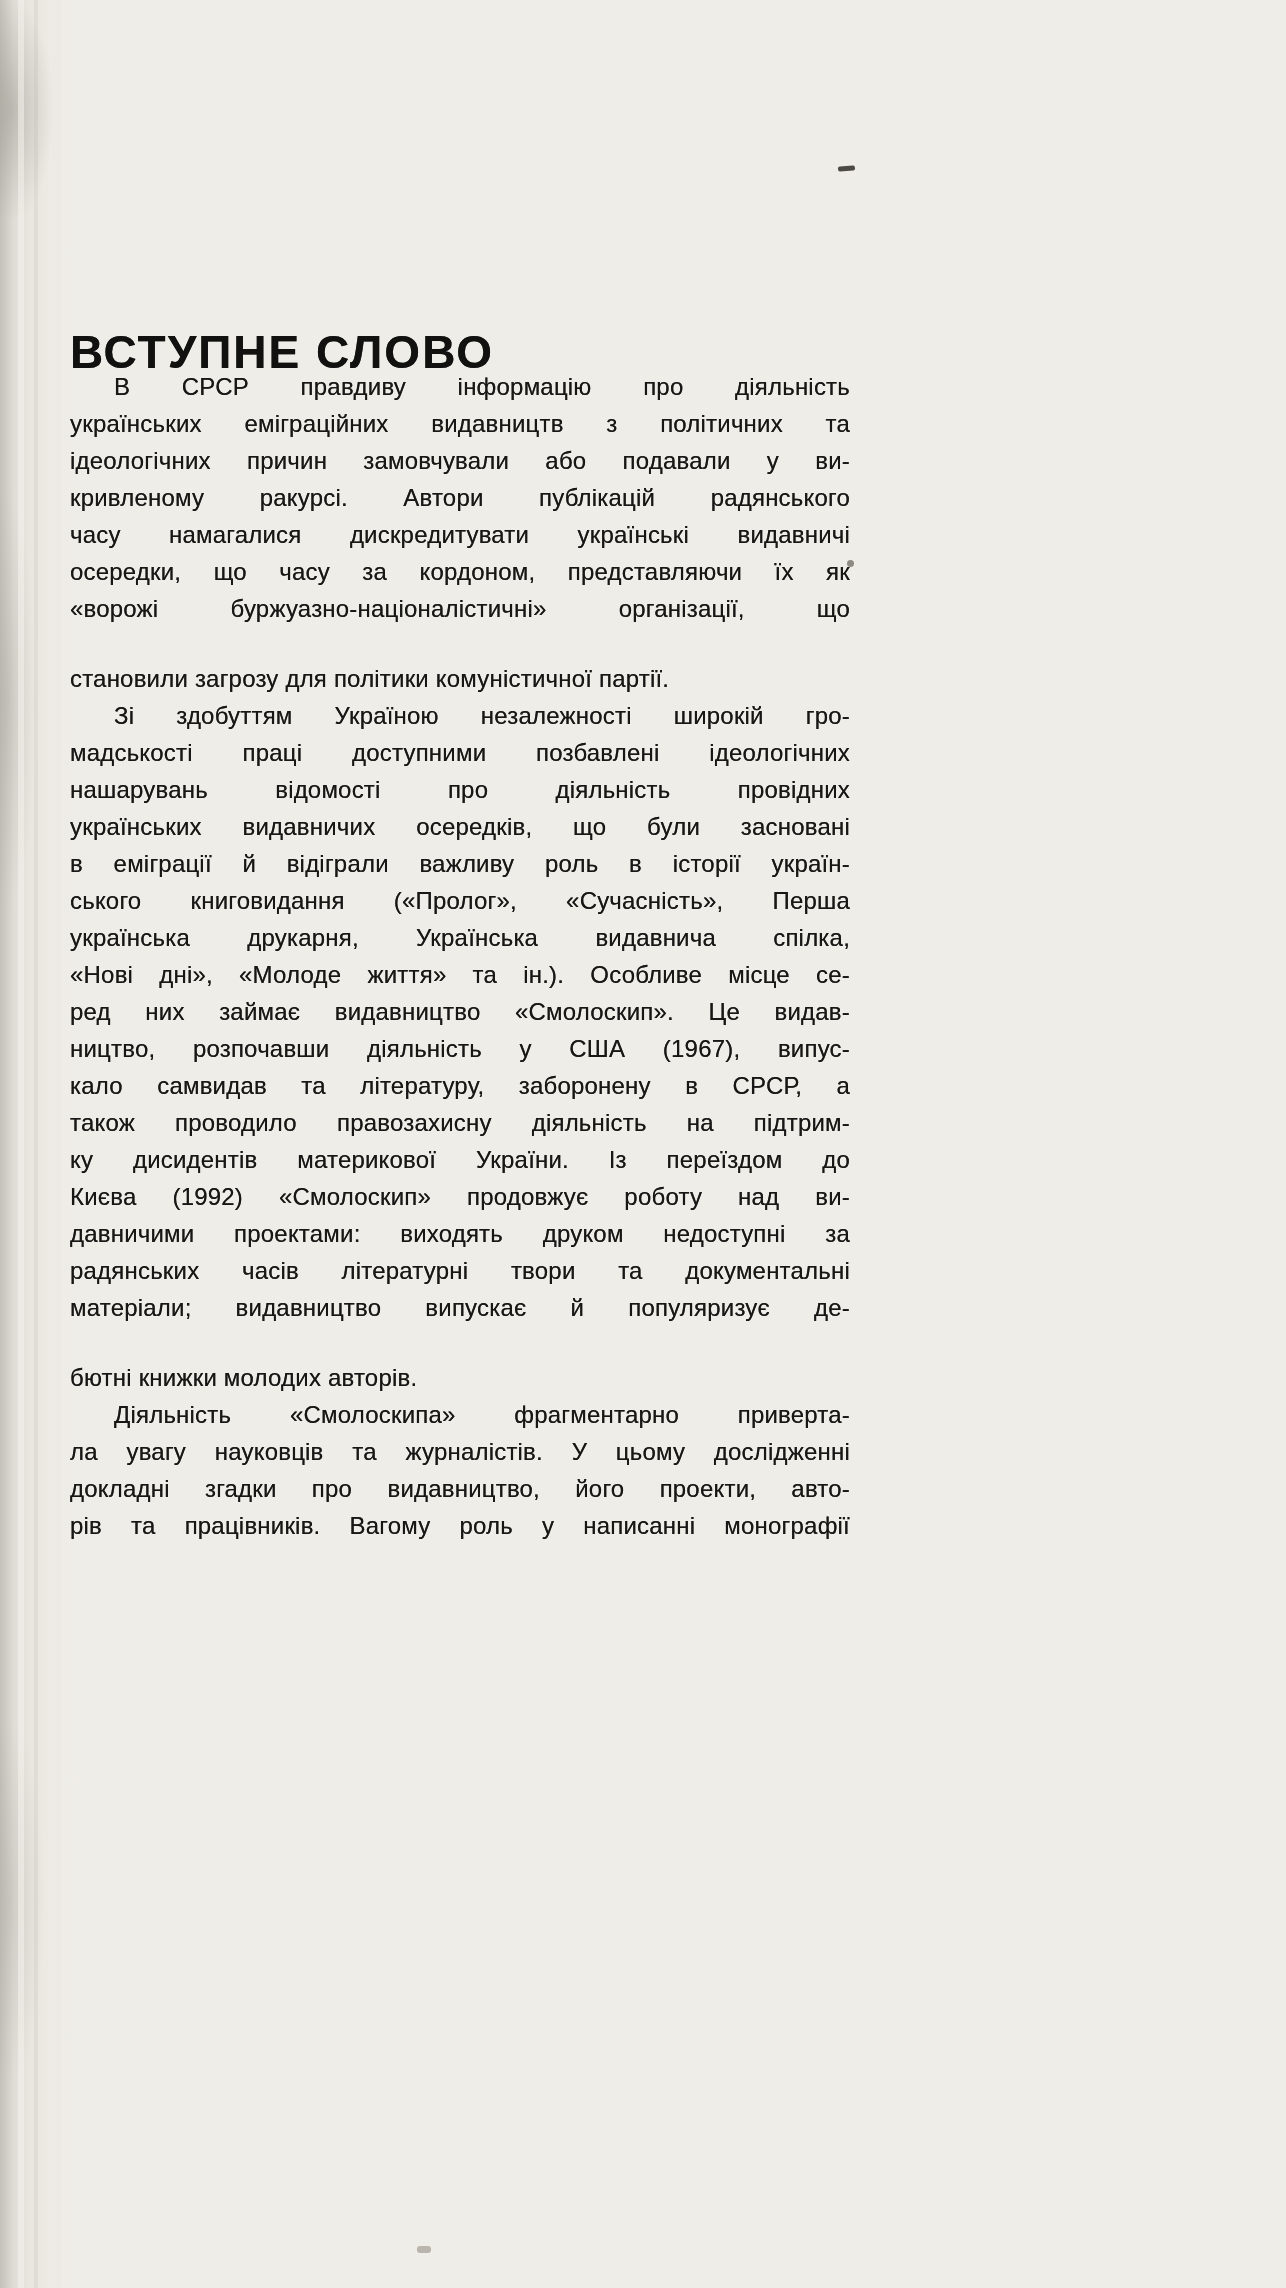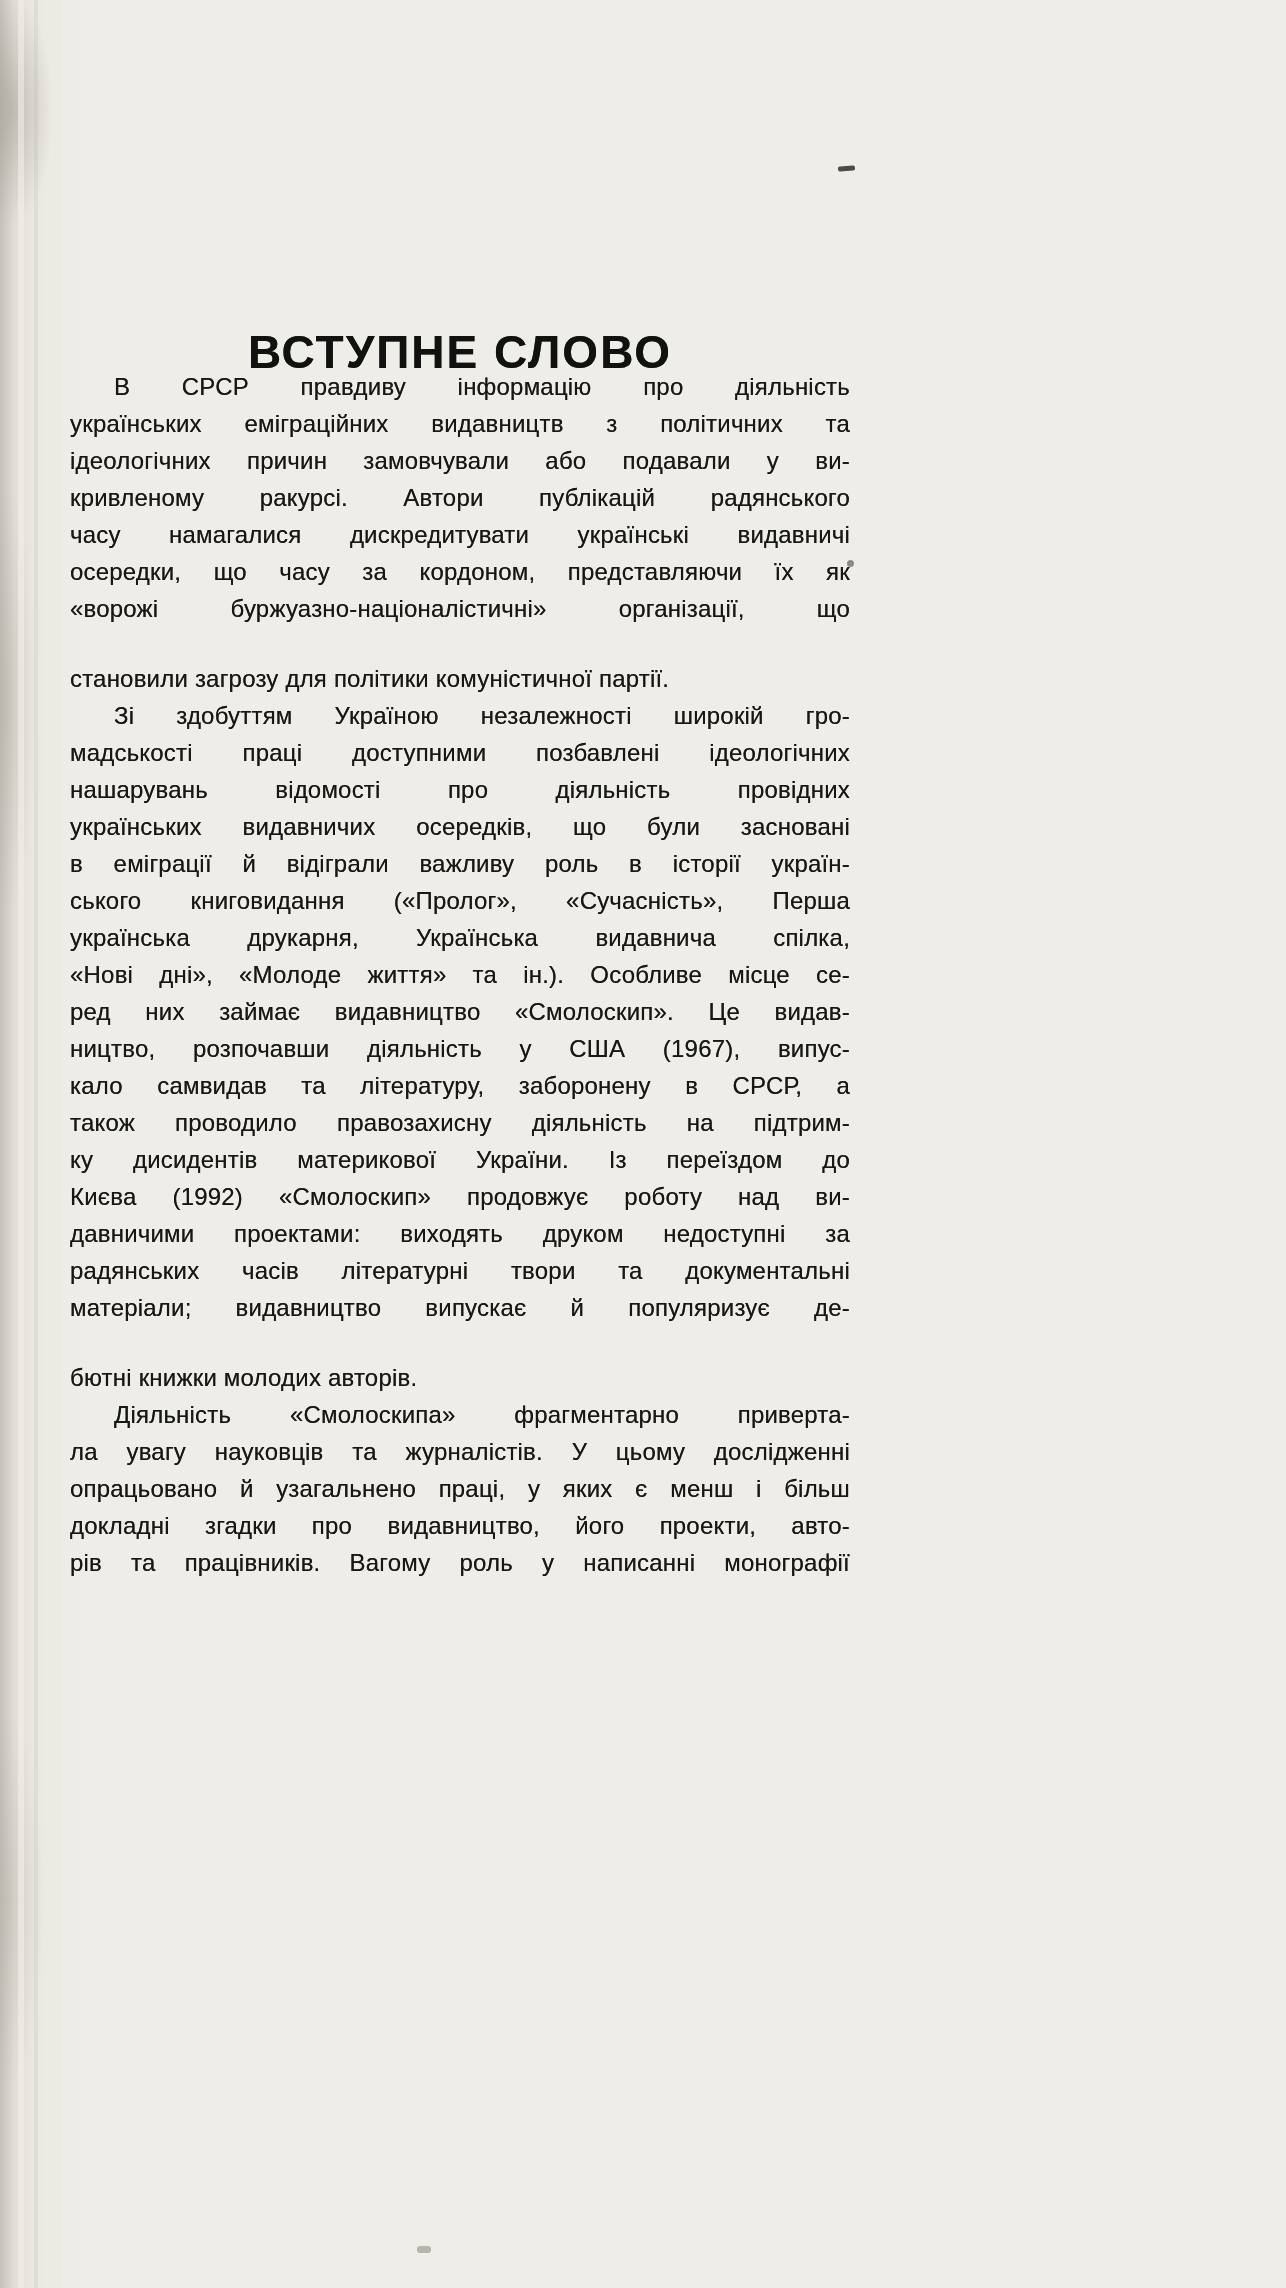--- a/index.html
+++ b/index.html
@@ -38,21 +38,21 @@
   }
   .streak.s1 { left: 18px; width: 6px;  background: rgba(245,243,238,0.55); }
   .streak.s2 { left: 34px; width: 4px;  background: rgba(150,145,136,0.12); }
   .streak.s3 { left: 52px; width: 10px; background: rgba(235,232,226,0.35); }
 
   .page-title {
     position: absolute;
     top: 294px;
     left: 70px;
     width: 780px;
-    text-align: center;
+    text-align: left;
     font-size: 46px;
     font-weight: bold;
     letter-spacing: 2px;
     color: #111110;
     text-shadow: 0 0 0.6px rgba(17,17,16,0.8);
   }
 
   .body-text {
     position: absolute;
     top: 368px;
@@ -114,21 +114,20 @@
       <div class="line">ку дисидентів материкової України. Із переїздом до</div>
       <div class="line">Києва (1992) «Смолоскип» продовжує роботу над ви-</div>
       <div class="line">давничими проектами: виходять друком недоступні за</div>
       <div class="line">радянських часів літературні твори та документальні</div>
       <div class="line">матеріали; видавництво випускає й популяризує де-</div>
       <div class="line last">бютні книжки молодих авторів.</div>
     </div>
     <div class="para">
       <div class="line first">Діяльність «Смолоскипа» фрагментарно приверта-</div>
       <div class="line">ла увагу науковців та журналістів. У цьому дослідженні</div>
-      <div class="line">опрацьовано й узагальнено праці, у яких є менш і більш</div>
       <div class="line">докладні згадки про видавництво, його проекти, авто-</div>
       <div class="line">рів та працівників. Вагому роль у написанні монографії</div>
     </div>
   </div>
 
 <div id="marks">
     <div class="scan-mark" style="left: 838px; top: 166px; width: 17px; height: 5px; background: rgb(77, 74, 69); border-radius: 2px; transform: rotate(-4deg);"></div>
     <div class="scan-mark" style="left: 847px; top: 560px; width: 7px; height: 7px; background: rgb(141, 138, 132); border-radius: 4px; transform: rotate(0deg);"></div>
     <div class="scan-mark" style="left: 417px; top: 2246px; width: 14px; height: 7px; background: rgb(185, 181, 173); border-radius: 3px; transform: rotate(0deg);"></div>
   </div>

